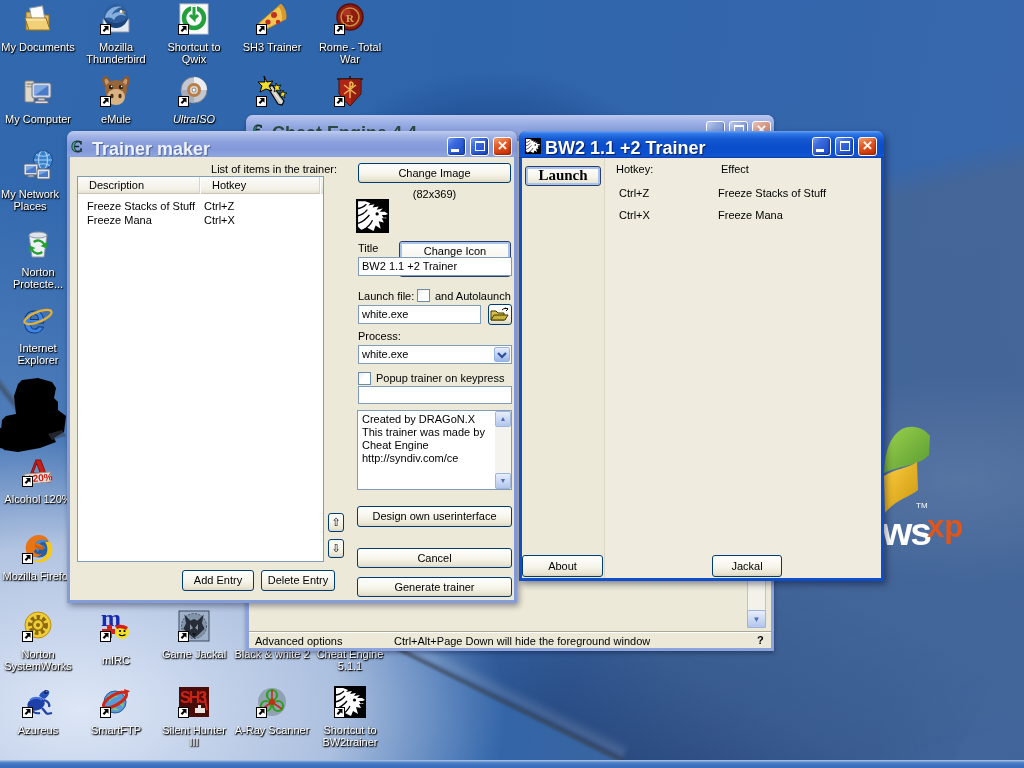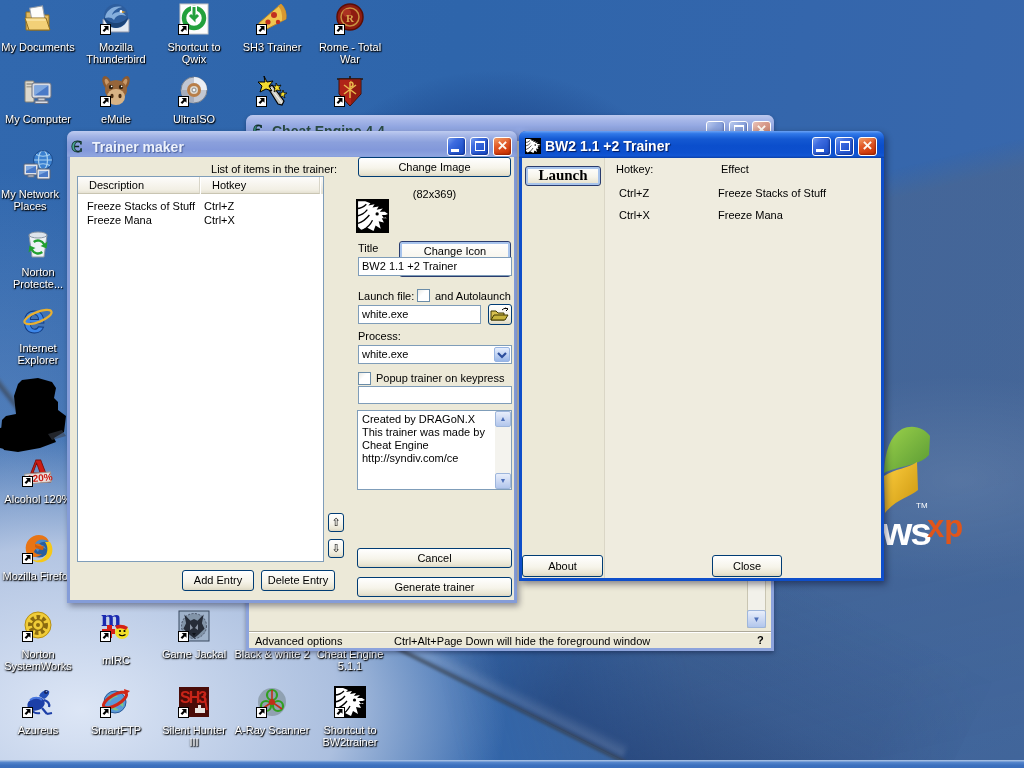--- a/index.html
+++ b/index.html
@@ -27,21 +27,21 @@
 .win { position:absolute; border-radius:7px 7px 0 0; }
 .client { position:absolute; left:3px; right:3px; top:26px; bottom:3px; background:#ECE9D8; }
 .tbtn { position:absolute; top:6px; width:19px; height:19px; border-radius:3px; border:1px solid #FFFFFF; }
 .tb-active { background:linear-gradient(135deg,#7AA0EF 0%, #3E6CE0 30%, #2456CE 70%, #1E4ECB 100%); box-shadow:inset -1px -1px 2px rgba(0,20,90,0.5); }
 .tb-close { background:linear-gradient(160deg,#F2A068 0%, #E25A28 40%, #D03A0A 78%, #BA3204 100%); box-shadow:inset -1px -1px 2px rgba(90,10,0,0.45); }
 .tb-inact { background:linear-gradient(135deg,#BCCBEE 0%, #8FA6DE 40%, #7590D4 100%); box-shadow:inset -1px -1px 2px rgba(40,60,130,0.4); }
 .tb-close-inact { background:linear-gradient(135deg,#E8C2B8 0%, #D89C8C 40%, #C47A64 100%); }
 .g-min { position:absolute; left:3px; bottom:3px; width:8px; height:3px; background:#fff; }
 .g-max { position:absolute; left:4px; top:3px; width:10px; height:10px; border:1px solid #fff; border-top:2px solid #fff; }
 .g-x { position:absolute; left:0; top:0; width:100%; text-align:center; color:#FDF8F0; font-size:17px; font-weight:bold; line-height:16px; font-family:"Liberation Sans",sans-serif; }
-.ttext { position:absolute; left:24px; top:5px; font-size:14px; font-weight:bold; color:#fff; text-shadow:1px 1px 1px rgba(0,0,40,0.7); white-space:nowrap; }
+.ttext { position:absolute; left:24px; top:5px; font-size:18px; font-weight:bold; color:#fff; text-shadow:1px 1px 1px rgba(0,0,40,0.7); white-space:nowrap; }
 
 .lbl { position:absolute; font-size:11px; color:#000; white-space:nowrap; }
 .btn { position:absolute; border:1px solid #003C74; border-radius:3px;
   background:linear-gradient(180deg,#FFFFFF 0%,#F6F4EA 55%,#EAE6D4 85%,#DDD8C4 100%);
   font-size:11px; color:#000; text-align:center; }
 .inp { position:absolute; border:1px solid #7F9DB9; background:#fff; font-size:11px; color:#000; padding:2px 0 0 3px; white-space:nowrap; overflow:hidden; }
 .cb { position:absolute; width:13px; height:13px; border:1px solid #6A8CA8; background:linear-gradient(135deg,#E8E8E4,#FFFFFF 40%); }
 
 .ic { position:absolute; width:32px; height:32px; }
 .ilbl { position:absolute; font-size:11px; color:#fff; text-align:center; line-height:12px;
@@ -198,21 +198,21 @@
 <path d="M16,28 A13,13 0 0 1 3,15 L9,15 A7,7 0 0 0 16,22 Z" fill="#A8AEBC"></path>
 <circle cx="16" cy="15" r="7" fill="#B87E48"></circle>
 <circle cx="16" cy="15" r="4" fill="#DDD8CE"></circle>
 <circle cx="16" cy="15" r="2" fill="#F8F8F8" stroke="#888"></circle>
       </svg>
 <div class="sc" style="left:178px; top:96px;">
         <svg width="9" height="9" viewBox="0 0 9 9">
           <path d="M7.5,1 L7.5,5.8 L5.9,4.2 L3.2,7 L1.6,5.4 L4.4,2.7 L2.7,1 Z" fill="#000"></path>
         </svg>
       </div>
-<div class="ilbl" style="left:156px; top:113px; width:76px;">UltraISO</div>
+<div class="ilbl" style="left:156px; top:113px; width:76px;font-style:italic;">UltraISO</div>
 <svg class="ic" style="left:256px; top:75px; z-index:1;" viewBox="0 0 32 32">
         <path d="M12,13 L16,10 L28,26 L26,30 L22,29 Z" fill="#C8C8C0" stroke="#000" stroke-width="1.2"></path>
 <path d="M14,12 L26,28" stroke="#F0F0EC" stroke-width="1.2"></path>
 <path d="M8,1 L11,7 L17,6 L13,11 L16,16 L10,14 L4,17 L6,11 L2,7 L9,7 Z" fill="#F2DC30" stroke="#000" stroke-width="1"></path>
 <path d="M20,8 L22,11 L25,10 L23,13 L25,16 L21,15 L18,17 L19,13 L17,11 L20,11 Z" fill="#F2DC30" stroke="#000" stroke-width="0.8"></path>
 <path d="M27,15 L28,18 L31,18 L28,20 L29,23 L26,21 L24,22 L25,19 L23,18 L26,18 Z" fill="#F2DC30" stroke="#000" stroke-width="0.7"></path>
       </svg>
 <div class="sc" style="left:256px; top:96px;">
         <svg width="9" height="9" viewBox="0 0 9 9">
           <path d="M7.5,1 L7.5,5.8 L5.9,4.2 L3.2,7 L1.6,5.4 L4.4,2.7 L2.7,1 Z" fill="#000"></path>
@@ -446,21 +446,21 @@
         <div class="lbl" style="left:9px; top:23px;">Freeze Stacks of Stuff</div>
         <div class="lbl" style="left:126px; top:23px;">Ctrl+Z</div>
         <div class="lbl" style="left:9px; top:37px;">Freeze Mana</div>
         <div class="lbl" style="left:126px; top:37px;">Ctrl+X</div>
       </div>
       <div class="btn" style="left:258px; top:356px; width:16px; height:19px; font-size:11px; line-height:17px;">⇧</div>
       <div class="btn" style="left:258px; top:382px; width:16px; height:19px; font-size:11px; line-height:17px;">⇩</div>
       <div class="btn" style="left:112px; top:413px; width:72px; height:21px; line-height:19px;">Add Entry</div>
       <div class="btn" style="left:191px; top:413px; width:74px; height:21px; line-height:19px;">Delete Entry</div>
 
-      <div class="btn" style="left:288px; top:0; width:153px; height:20px; line-height:18px;">Change Image</div>
+      <div class="btn" style="left:288px; top:6px; width:153px; height:20px; line-height:18px;">Change Image</div>
       <div class="lbl" style="left:288px; top:31px; width:153px; text-align:center;">(82x369)</div>
       <svg style="position:absolute; left:286px; top:42px;" width="33" height="34" viewBox="0 0 32 32" preserveAspectRatio="none">
           <rect width="32" height="32" fill="#000"></rect>
           <use href="#drgp"></use>
         </svg>
       <div class="btn" style="left:329px; top:49px; width:112px; height:36px; line-height:18px; border-color:#2A3C6E; box-shadow:inset 0 0 0 2px #A8C4EC;margin-top:35px;">Change Icon</div>
       <div class="lbl" style="left:288px; top:85px;">Title</div>
       <div class="inp" style="left:288px; top:100px; width:154px; height:19px;">BW2 1.1 +2 Trainer</div>
       <div class="lbl" style="left:288px; top:133px;">Launch file:</div>
       <div class="cb" style="left:347px; top:132px;"></div>
@@ -480,20 +480,21 @@
       <div class="cb" style="left:288px; top:215px;"></div>
       <div class="lbl" style="left:306px; top:215px;">Popup trainer on keypress</div>
       <div class="inp" style="left:288px; top:229px; width:154px; height:18px;"></div>
       <div style="position:absolute; left:287px; top:253px; width:155px; height:80px; background:#fff; border:1px solid #7F9DB9;">
         <div class="lbl" style="left:4px; top:2px; line-height:13px;">Created by DRAGoN.X<br>This trainer was made by<br>Cheat Engine<br>http://syndiv.com/ce</div>
         <div style="position:absolute; right:0; top:0; width:16px; height:78px; background:#F4F3EE;">
           <div style="position:absolute; left:0; top:0; width:16px; height:16px; background:linear-gradient(180deg,#E8EEFB,#C8D6F2 60%,#B2C6EC); border:1px solid #9EB6DC; border-radius:2px; color:#4D6FB8; font-size:7px; text-align:center; line-height:14px;">▲</div>
           <div style="position:absolute; left:0; bottom:0; width:16px; height:16px; background:linear-gradient(180deg,#E8EEFB,#C8D6F2 60%,#B2C6EC); border:1px solid #9EB6DC; border-radius:2px; color:#4D6FB8; font-size:7px; text-align:center; line-height:14px;">▼</div>
         </div>
       </div>
+      <div class="btn" style="left:287px; top:349px; width:155px; height:21px; line-height:19px;">Design own userinterface</div>
       <div class="btn" style="left:287px; top:391px; width:155px; height:20px; line-height:18px;">Cancel</div>
       <div class="btn" style="left:287px; top:420px; width:155px; height:20px; line-height:18px;">Generate trainer</div>
     </div>
   </div>
 
   <div class="win" id="bwwin" style="left:519px; top:131px; width:365px; height:450px; z-index:30;
        background:#0E4ECA; box-shadow:2px 3px 7px rgba(0,0,30,0.45);">
     <div style="position:absolute; left:0; top:0; right:0; height:27px; border-radius:7px 7px 0 0;
        background:linear-gradient(180deg,#6AA2F4 0%, #3078E8 10%, #1459D2 30%, #0B4ECC 55%, #0D50CE 80%, #1256D4 92%, #0A3EA6 100%);"></div>
     <svg style="position:absolute;left:6px;top:7px;" width="16" height="16" viewBox="0 0 32 32">
@@ -513,16 +514,16 @@
     <div class="client" id="bwclient" style="top:27px;">
       <div style="position:absolute; left:82px; top:0; right:0; bottom:0; background:#EFECDF; border-left:1px solid #DAD6C6;"></div>
       <div class="btn" style="left:3px; top:8px; width:76px; height:20px; line-height:16px; font-family:'Liberation Serif',serif; font-weight:bold; font-size:15px; border-color:#2A3C6E; box-shadow:inset 0 0 0 2px #A8C4EC;">Launch</div>
       <div class="lbl" style="left:94px; top:5px;">Hotkey:</div>
       <div class="lbl" style="left:199px; top:5px;">Effect</div>
       <div class="lbl" style="left:97px; top:29px;">Ctrl+Z</div>
       <div class="lbl" style="left:196px; top:29px;">Freeze Stacks of Stuff</div>
       <div class="lbl" style="left:97px; top:51px;">Ctrl+X</div>
       <div class="lbl" style="left:196px; top:51px;">Freeze Mana</div>
       <div class="btn" style="left:0px; top:397px; width:81px; height:22px; line-height:20px;">About</div>
-      <div class="btn" style="left:190px; top:397px; width:70px; height:22px; line-height:20px;">Close</div>
+      <div class="btn" style="left:190px; top:397px; width:70px; height:22px; line-height:20px;">Jackal</div>
     </div>
   </div>
 </div>
 
 </body></html>

